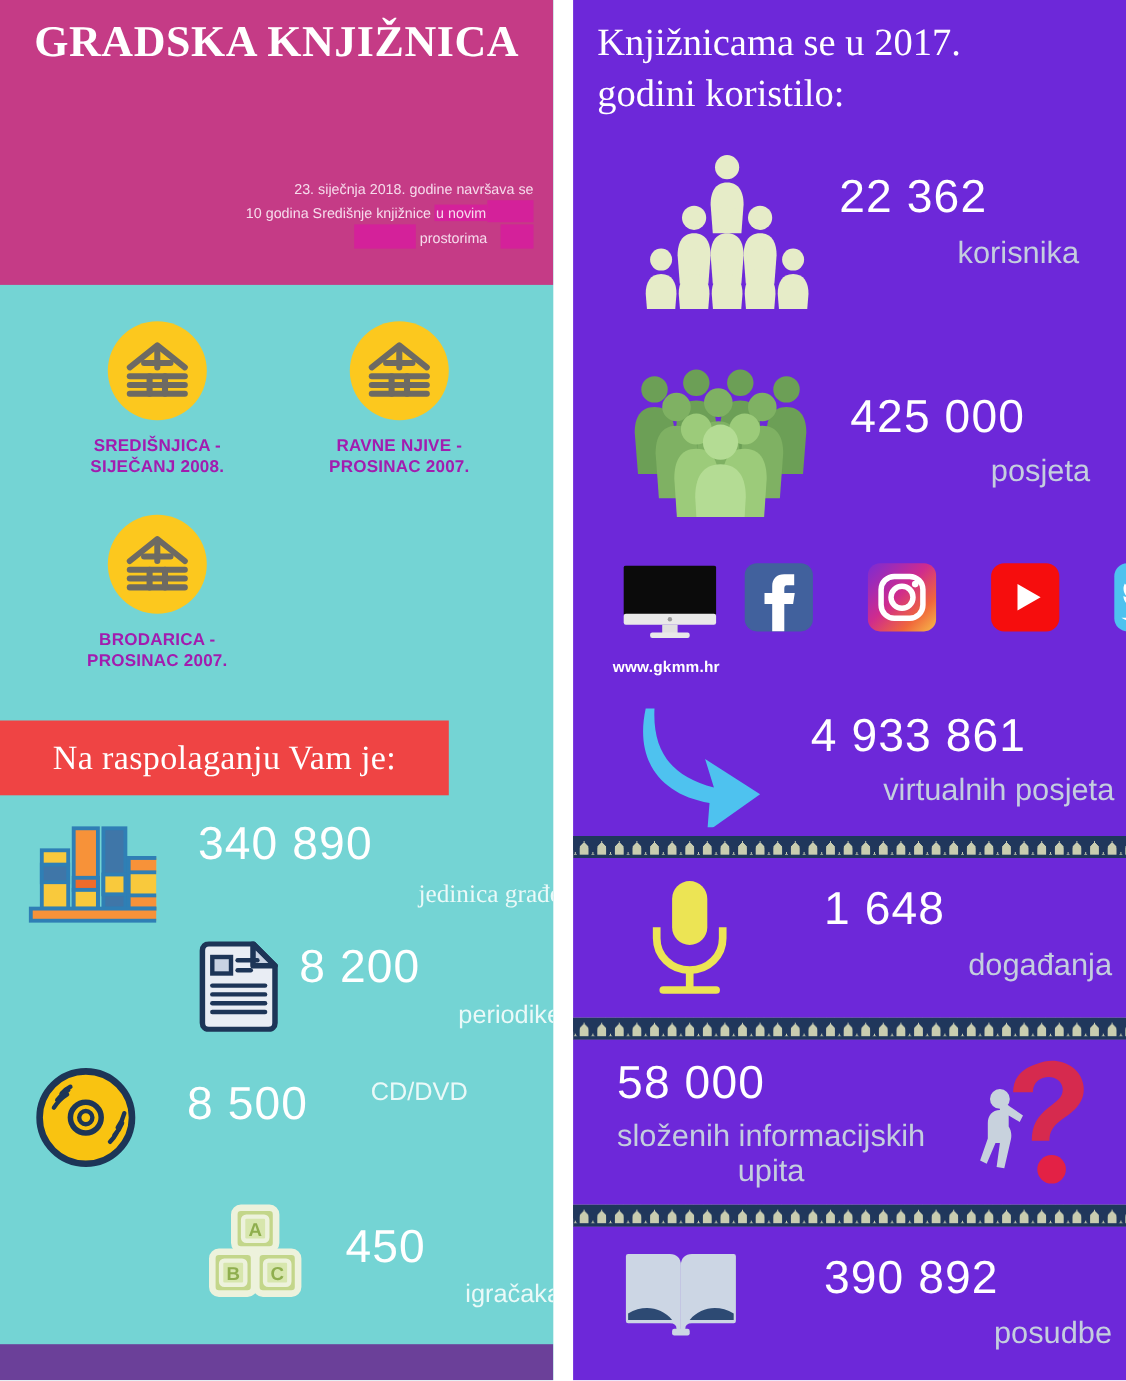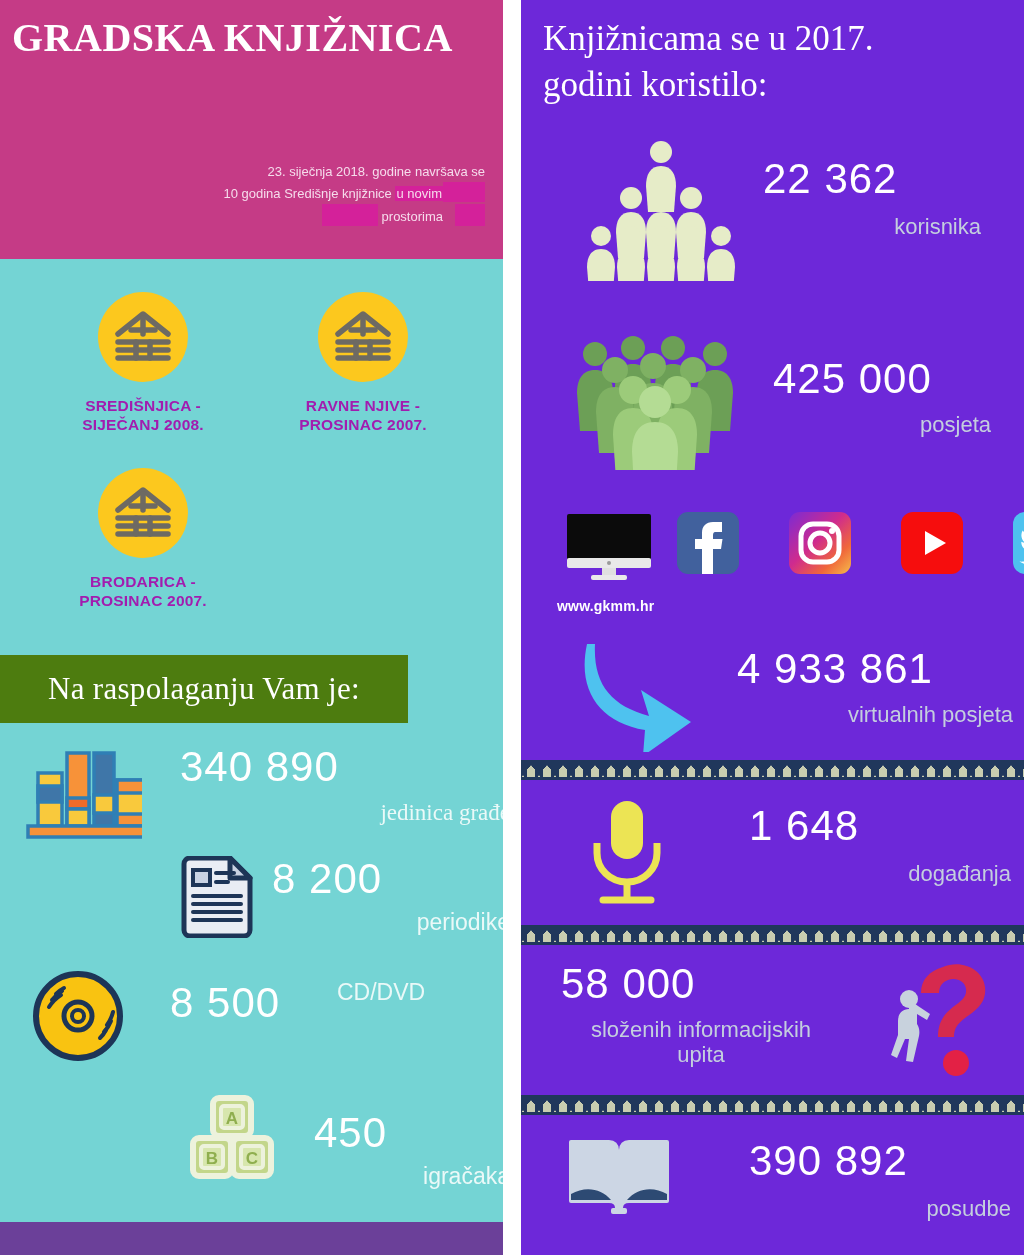--- a/index.html
+++ b/index.html
@@ -6,21 +6,21 @@
   body{font-family:"Liberation Sans", sans-serif;}
   .page{position:relative;width:1024px;height:1255px;background:#ffffff;overflow:hidden;}
 
   
   .left{position:absolute;left:0;top:0;width:503px;height:1255px;background:#74d4d4;overflow:hidden;}
   .pink-head{position:absolute;left:0;top:0;width:503px;height:259px;background:#c53b86;}
   .brand-title{
     position:absolute;left:0;top:14px;width:503px;
     font-family:"Liberation Serif", serif;font-weight:bold;
     font-size:40px;line-height:1.18;letter-spacing:0.5px;
-    color:#ffffff;text-align:left;text-transform:uppercase;padding-left:12px;
+    color:#ffffff;text-align:center;text-transform:uppercase;
   }
   .brand-sub{
     position:absolute;left:18px;top:130px;width:467px;
     font-size:13px;line-height:1.45;color:#f6dcec;text-align:right;margin-top:33px;
   }
   .hl{background:#d4219a;padding:0 1px;}
   .hl-blank{display:inline-block;background:#d4219a;}
 
   
   .branches{position:absolute;left:0;top:272px;width:503px;height:380px;}
@@ -29,21 +29,21 @@
     width:90px;height:90px;border-radius:50%;background:#fcc81e;
     margin:0 auto 14px auto;position:relative;
   }
   .branch .label{
     font-size:15.5px;font-weight:bold;line-height:1.25;color:#a21caf;letter-spacing:0.2px;
   }
   .b1{left:28px;top:20px;} .b2{left:248px;top:20px;}
   .b3{left:28px;top:196px;} .b4{left:248px;top:196px;}
 
   .avail-band{
-    position:absolute;left:0;top:655px;width:408px;height:68px;background:#4d7c0f;
+    position:absolute;left:0;top:655px;width:408px;height:68px;background:#ef4444;
   }
   .avail-band span{
     display:block;width:100%;text-align:center;line-height:68px;
     font-family:"Liberation Serif", serif;font-size:31px;color:#ffffff;letter-spacing:0.3px;
   }
 
   
   .stat-l{position:absolute;}
   .stat-l .num{font-size:42px;color:#ffffff;line-height:1;letter-spacing:1px;}
   .stat-l .cap{font-size:23px;color:#eaf9f8;line-height:1.1;}
@@ -52,21 +52,21 @@
   .purple-foot{position:absolute;left:0;top:1222px;width:503px;height:33px;background:#6b4099;}
 
   
   .right{position:absolute;left:521px;top:0;width:503px;height:1255px;background:#6d28d9;overflow:hidden;}
   .right-title{
     position:absolute;left:22px;top:16px;width:470px;
     font-family:"Liberation Serif", serif;font-size:35px;line-height:1.32;color:#ffffff;
   }
   .stat-r{position:absolute;}
   .stat-r .num{font-size:42px;color:#ffffff;line-height:1;letter-spacing:1px;}
-  .stat-r .cap{font-size:22px;color:#c4cede;line-height:1.15;}
+  .stat-r .cap{font-size:28px;color:#c4cede;line-height:1.15;}
   .zig-wrap{position:absolute;left:0;width:503px;height:20px;overflow:hidden;}
   .zig-band{position:absolute;left:0;top:0;width:503px;height:20px;background:#c9cdb0;}
   .zig-mask{
     position:absolute;left:-2px;top:0;width:512px;height:20px;
     background-image:
       linear-gradient(to bottom right, #20375c 49.6%, transparent 50%),
       linear-gradient(to bottom left, #20375c 49.6%, transparent 50%);
     background-size:16px 20px,16px 20px;
     background-position:0 0, 8px 0;
     background-repeat:repeat-x,repeat-x;

